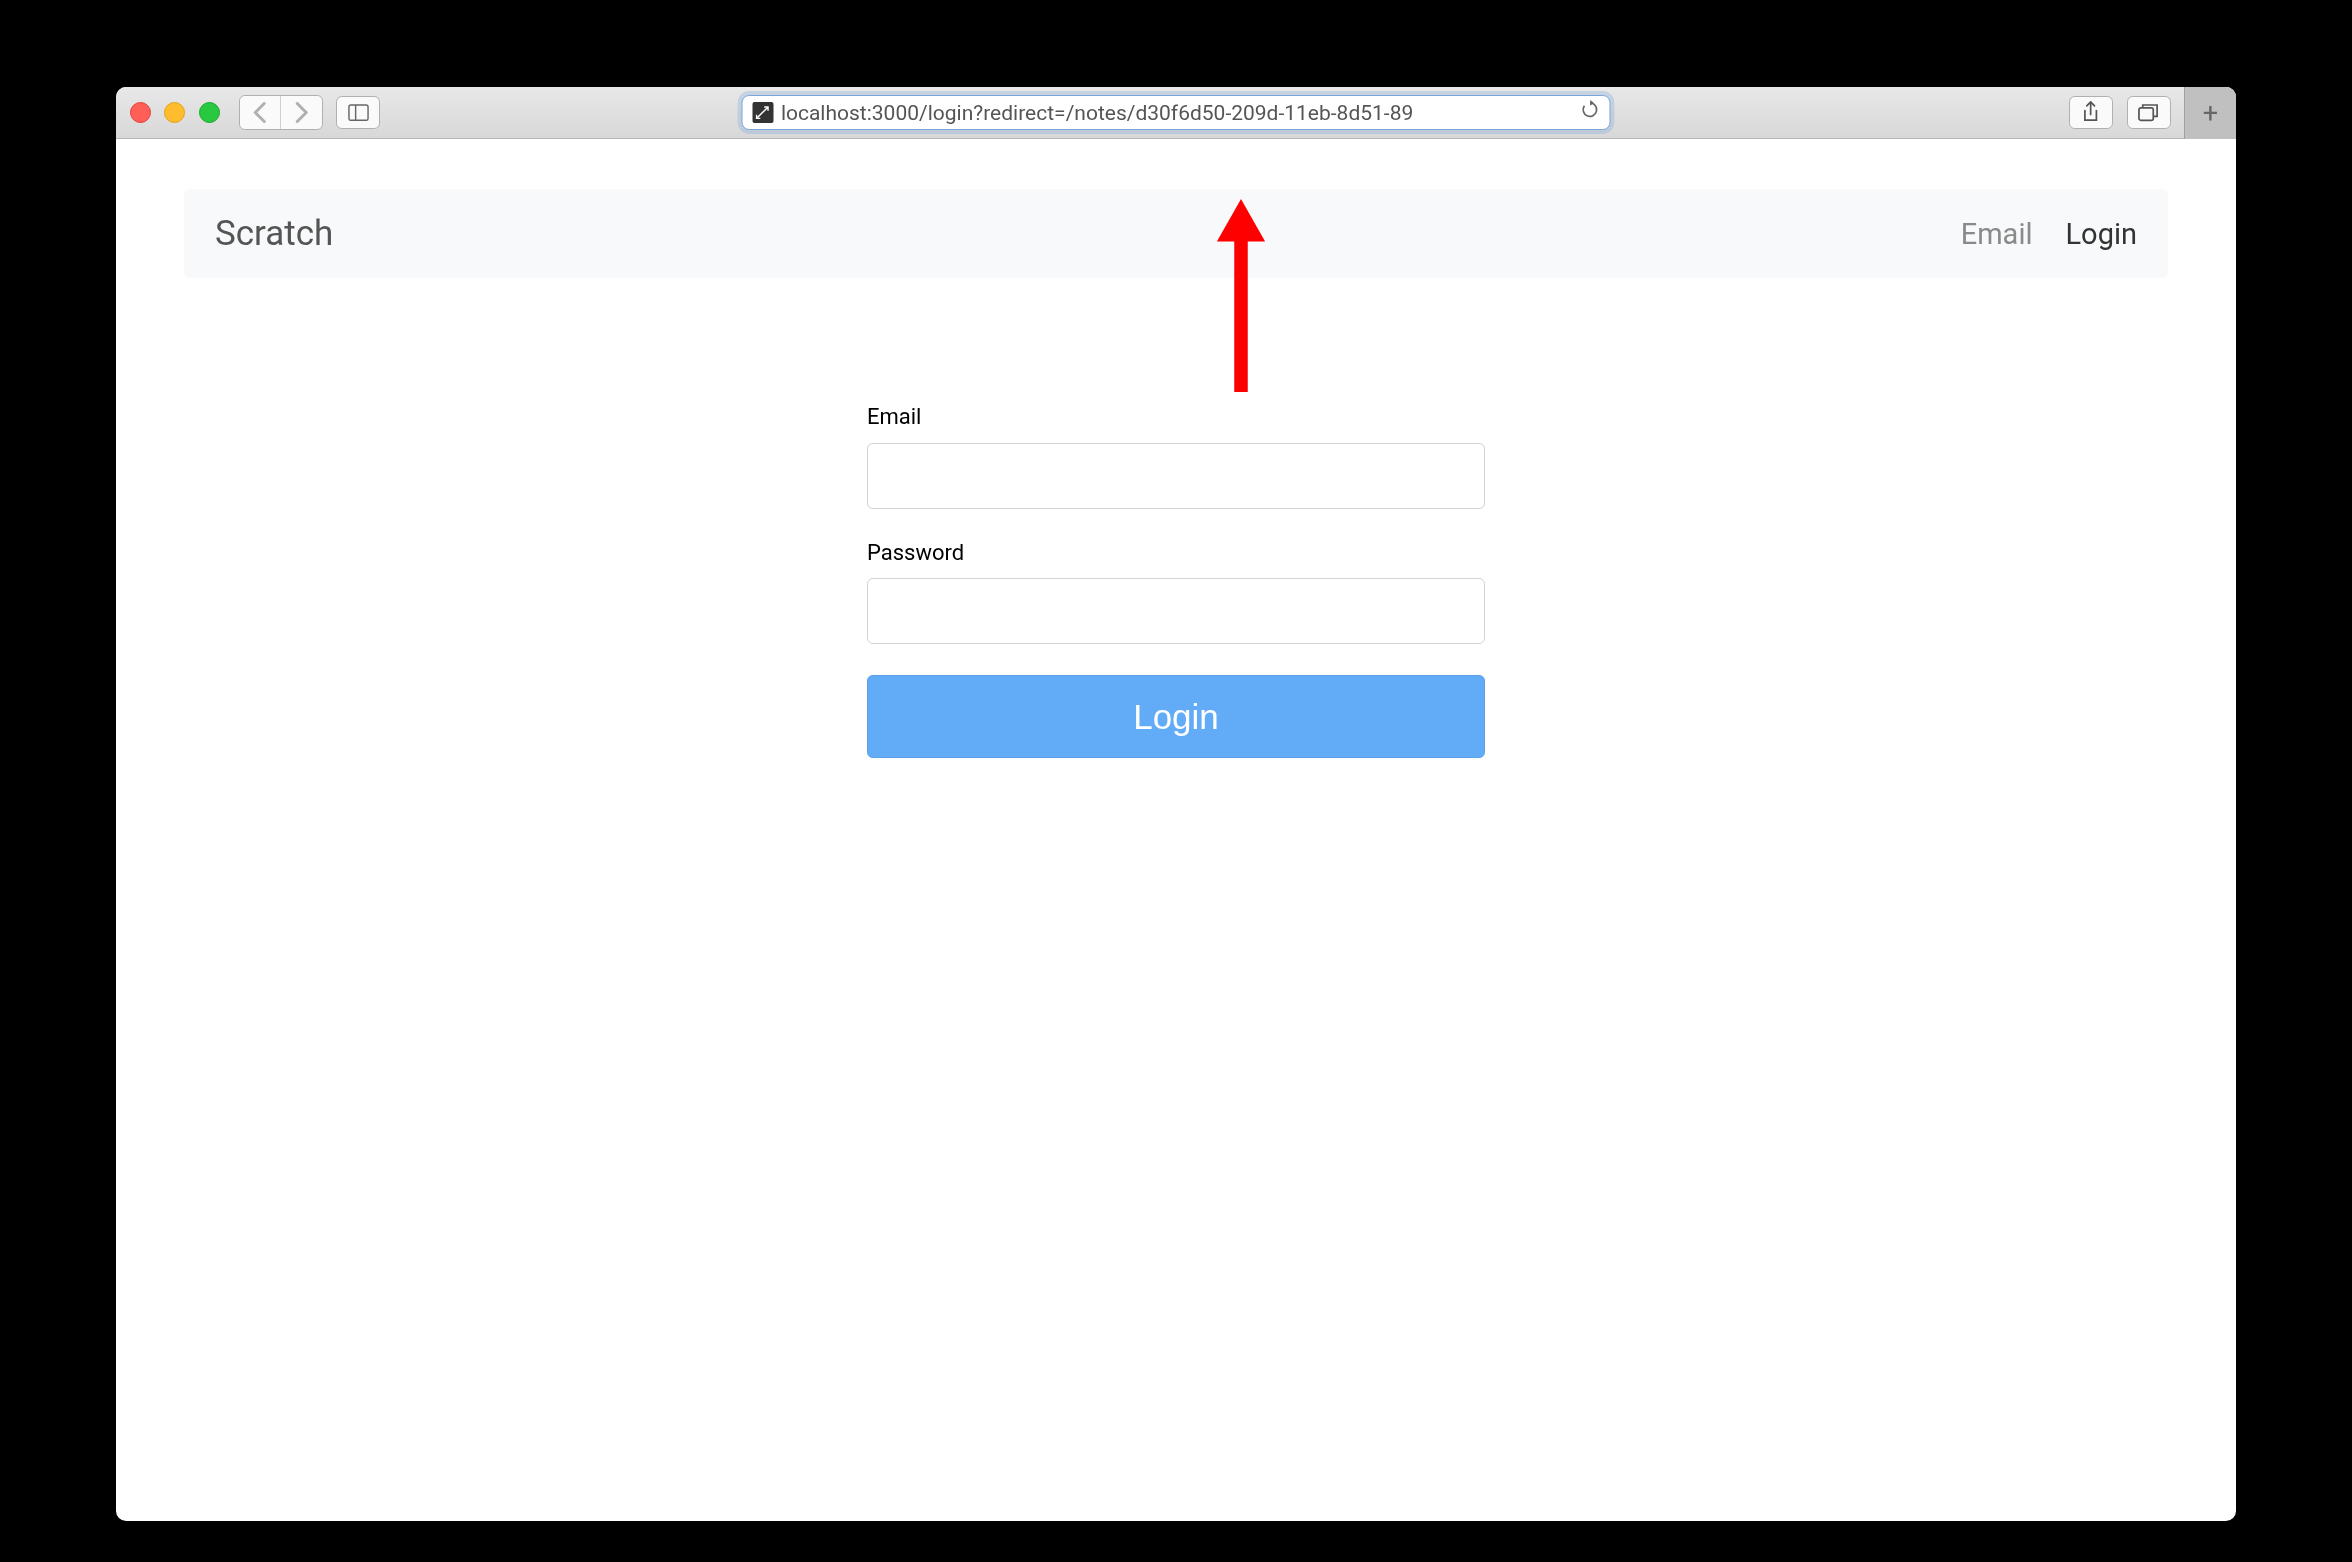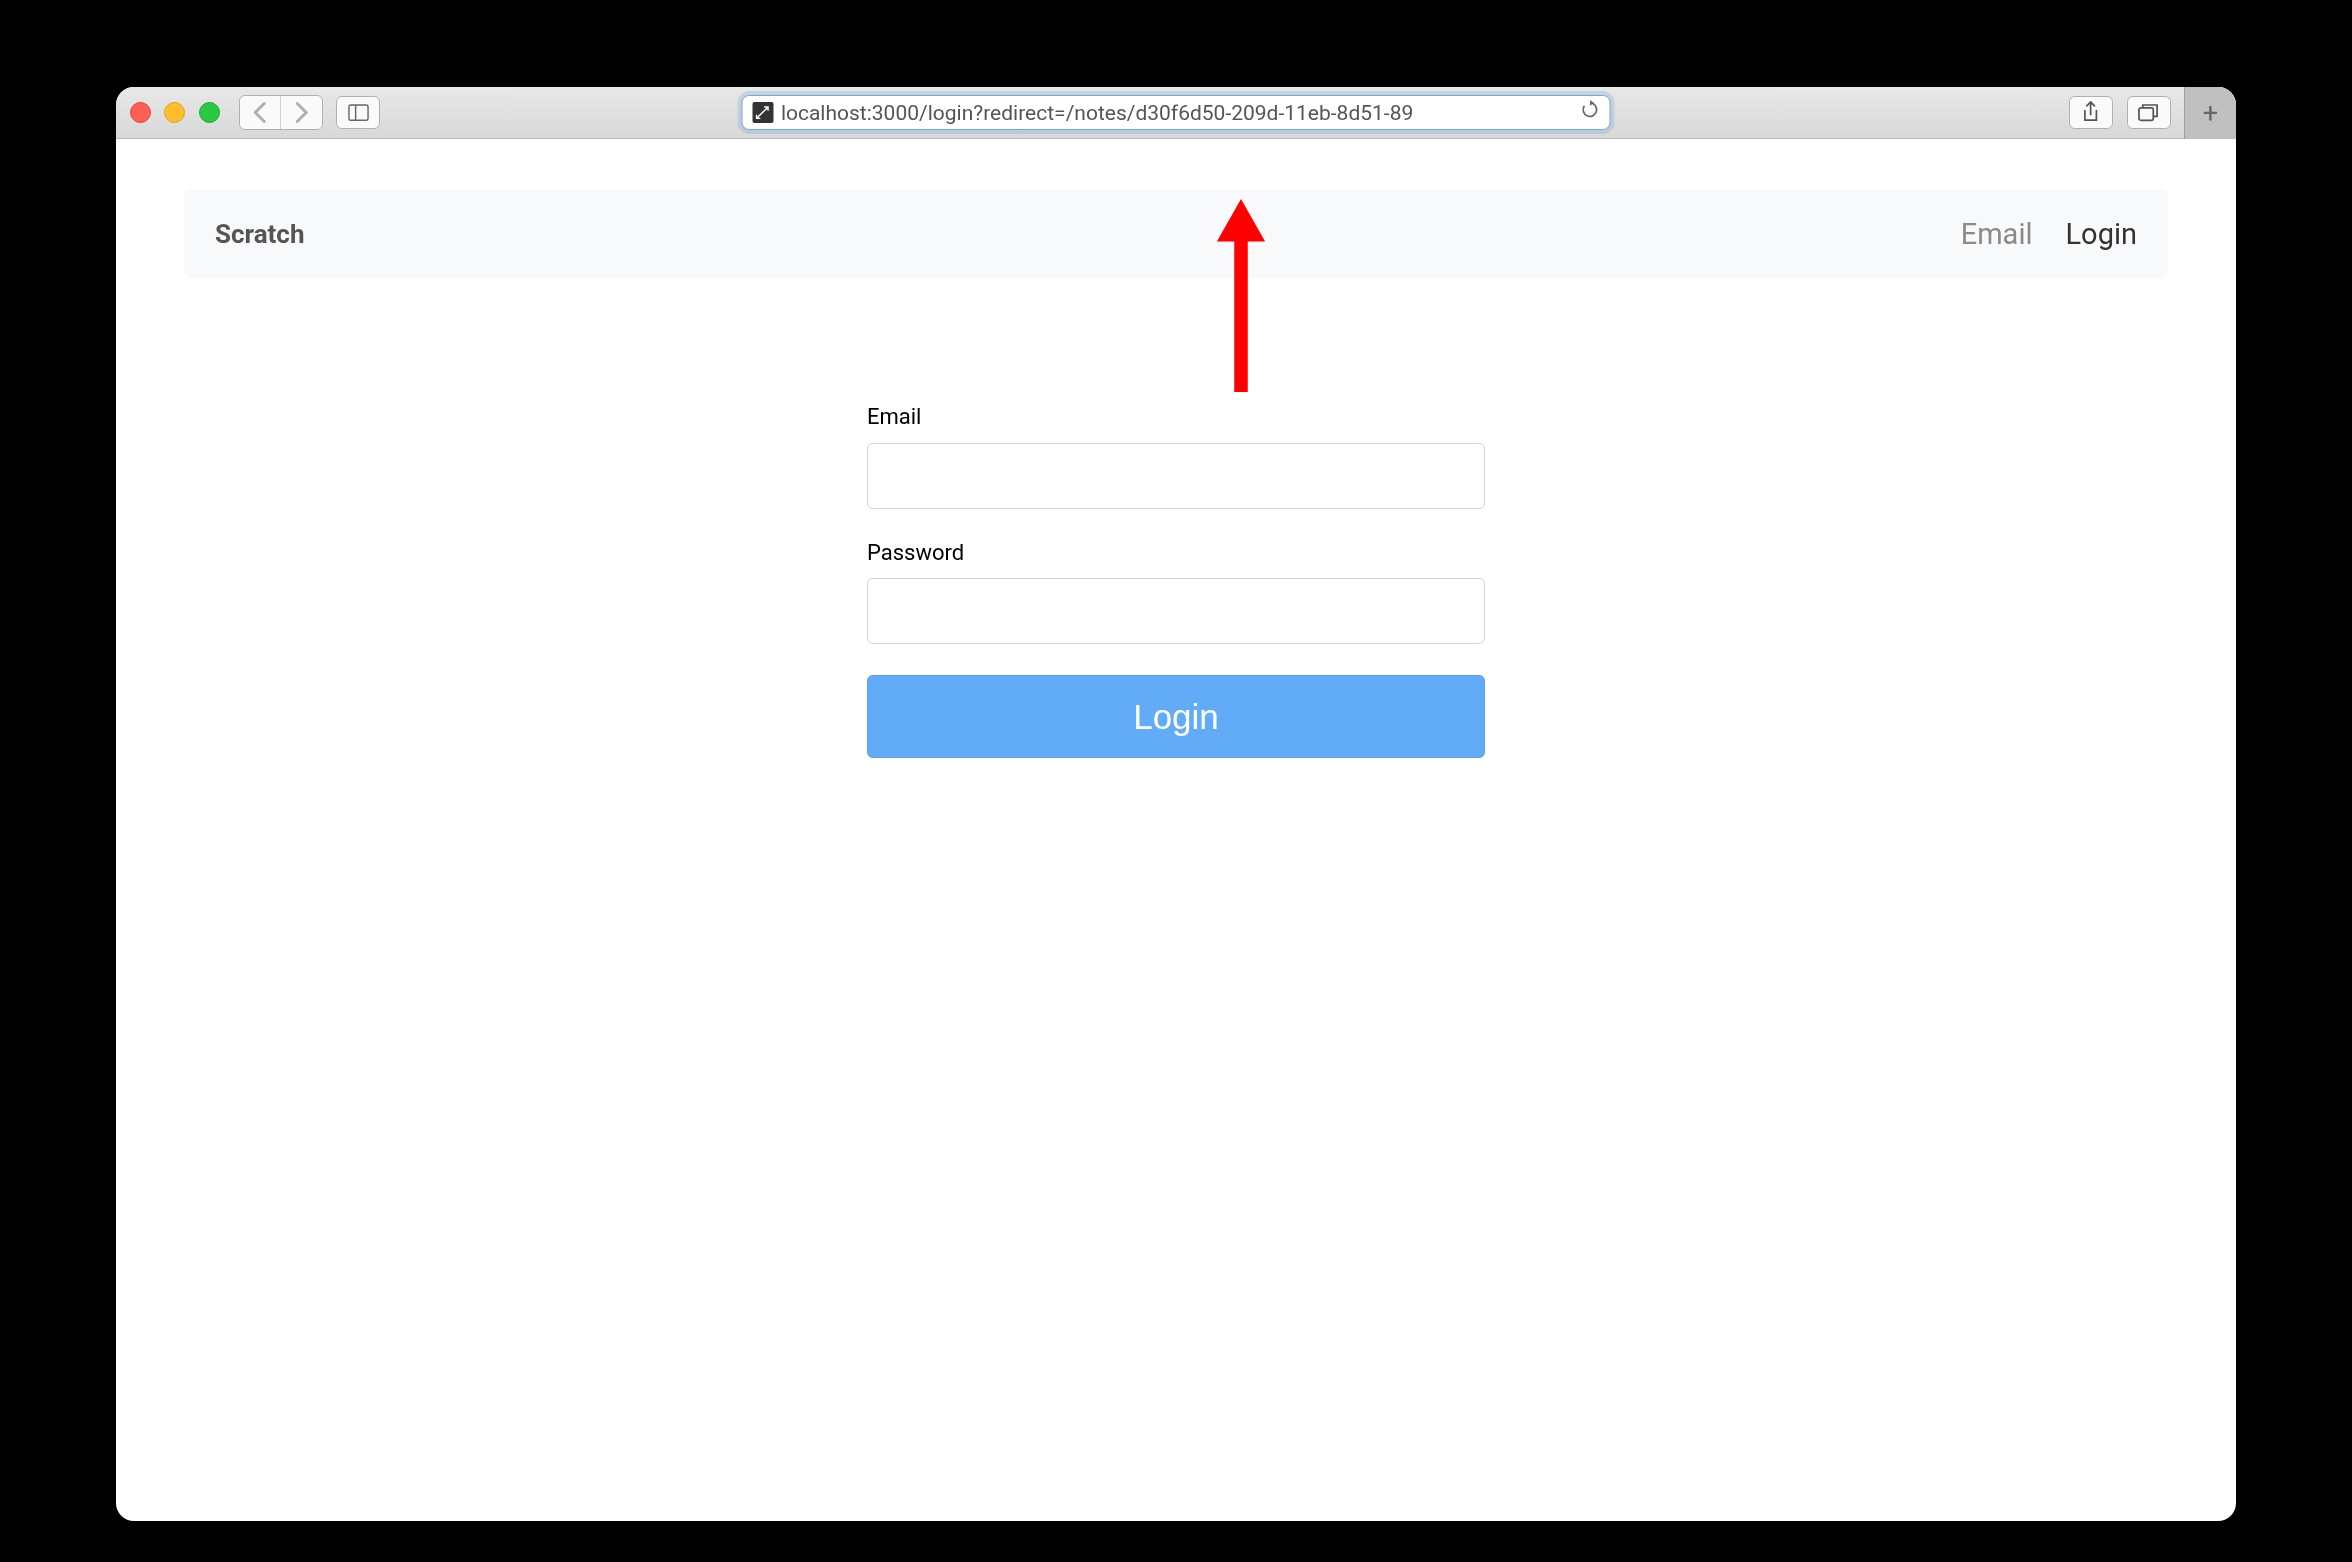--- a/index.html
+++ b/index.html
@@ -13,21 +13,21 @@
       width: 2352px;
       height: 1562px;
       display: flex;
       align-items: flex-start;
       justify-content: center;
       padding-top: 87px;
     }
     .browser-window {
       width: 2120px;
       background: #fff;
-      border-radius: 18px;
+      border-radius: 10px;
       box-shadow: 0 19.3px 58px rgba(0,0,0,0.5);
       overflow: hidden;
     }
     .browser-chrome {
       height: 52px;
       background: linear-gradient(to bottom, #e8e8e8, #d8d8d8);
       border-bottom: 1px solid #b8b8b8;
       display: flex;
       align-items: center;
       padding: 0 13.5px;
@@ -149,22 +149,22 @@
     .app-header {
       margin-top: 50px;
       height: 89px;
       background: #f8f9fa;
       border-radius: 5.8px;
       display: flex;
       align-items: center;
       padding: 0 31px;
     }
     .brand {
-      font-size: 26px;
-      font-weight: 700;
+      font-size: 35px;
+      font-weight: 400;
       color: #555;
     }
     .nav-links {
       margin-left: auto;
       display: flex;
       gap: 33px;
       font-size: 29px;
     }
     .nav-link-muted { color: #8a8a8a; }
     .nav-link-active { color: #333; }

